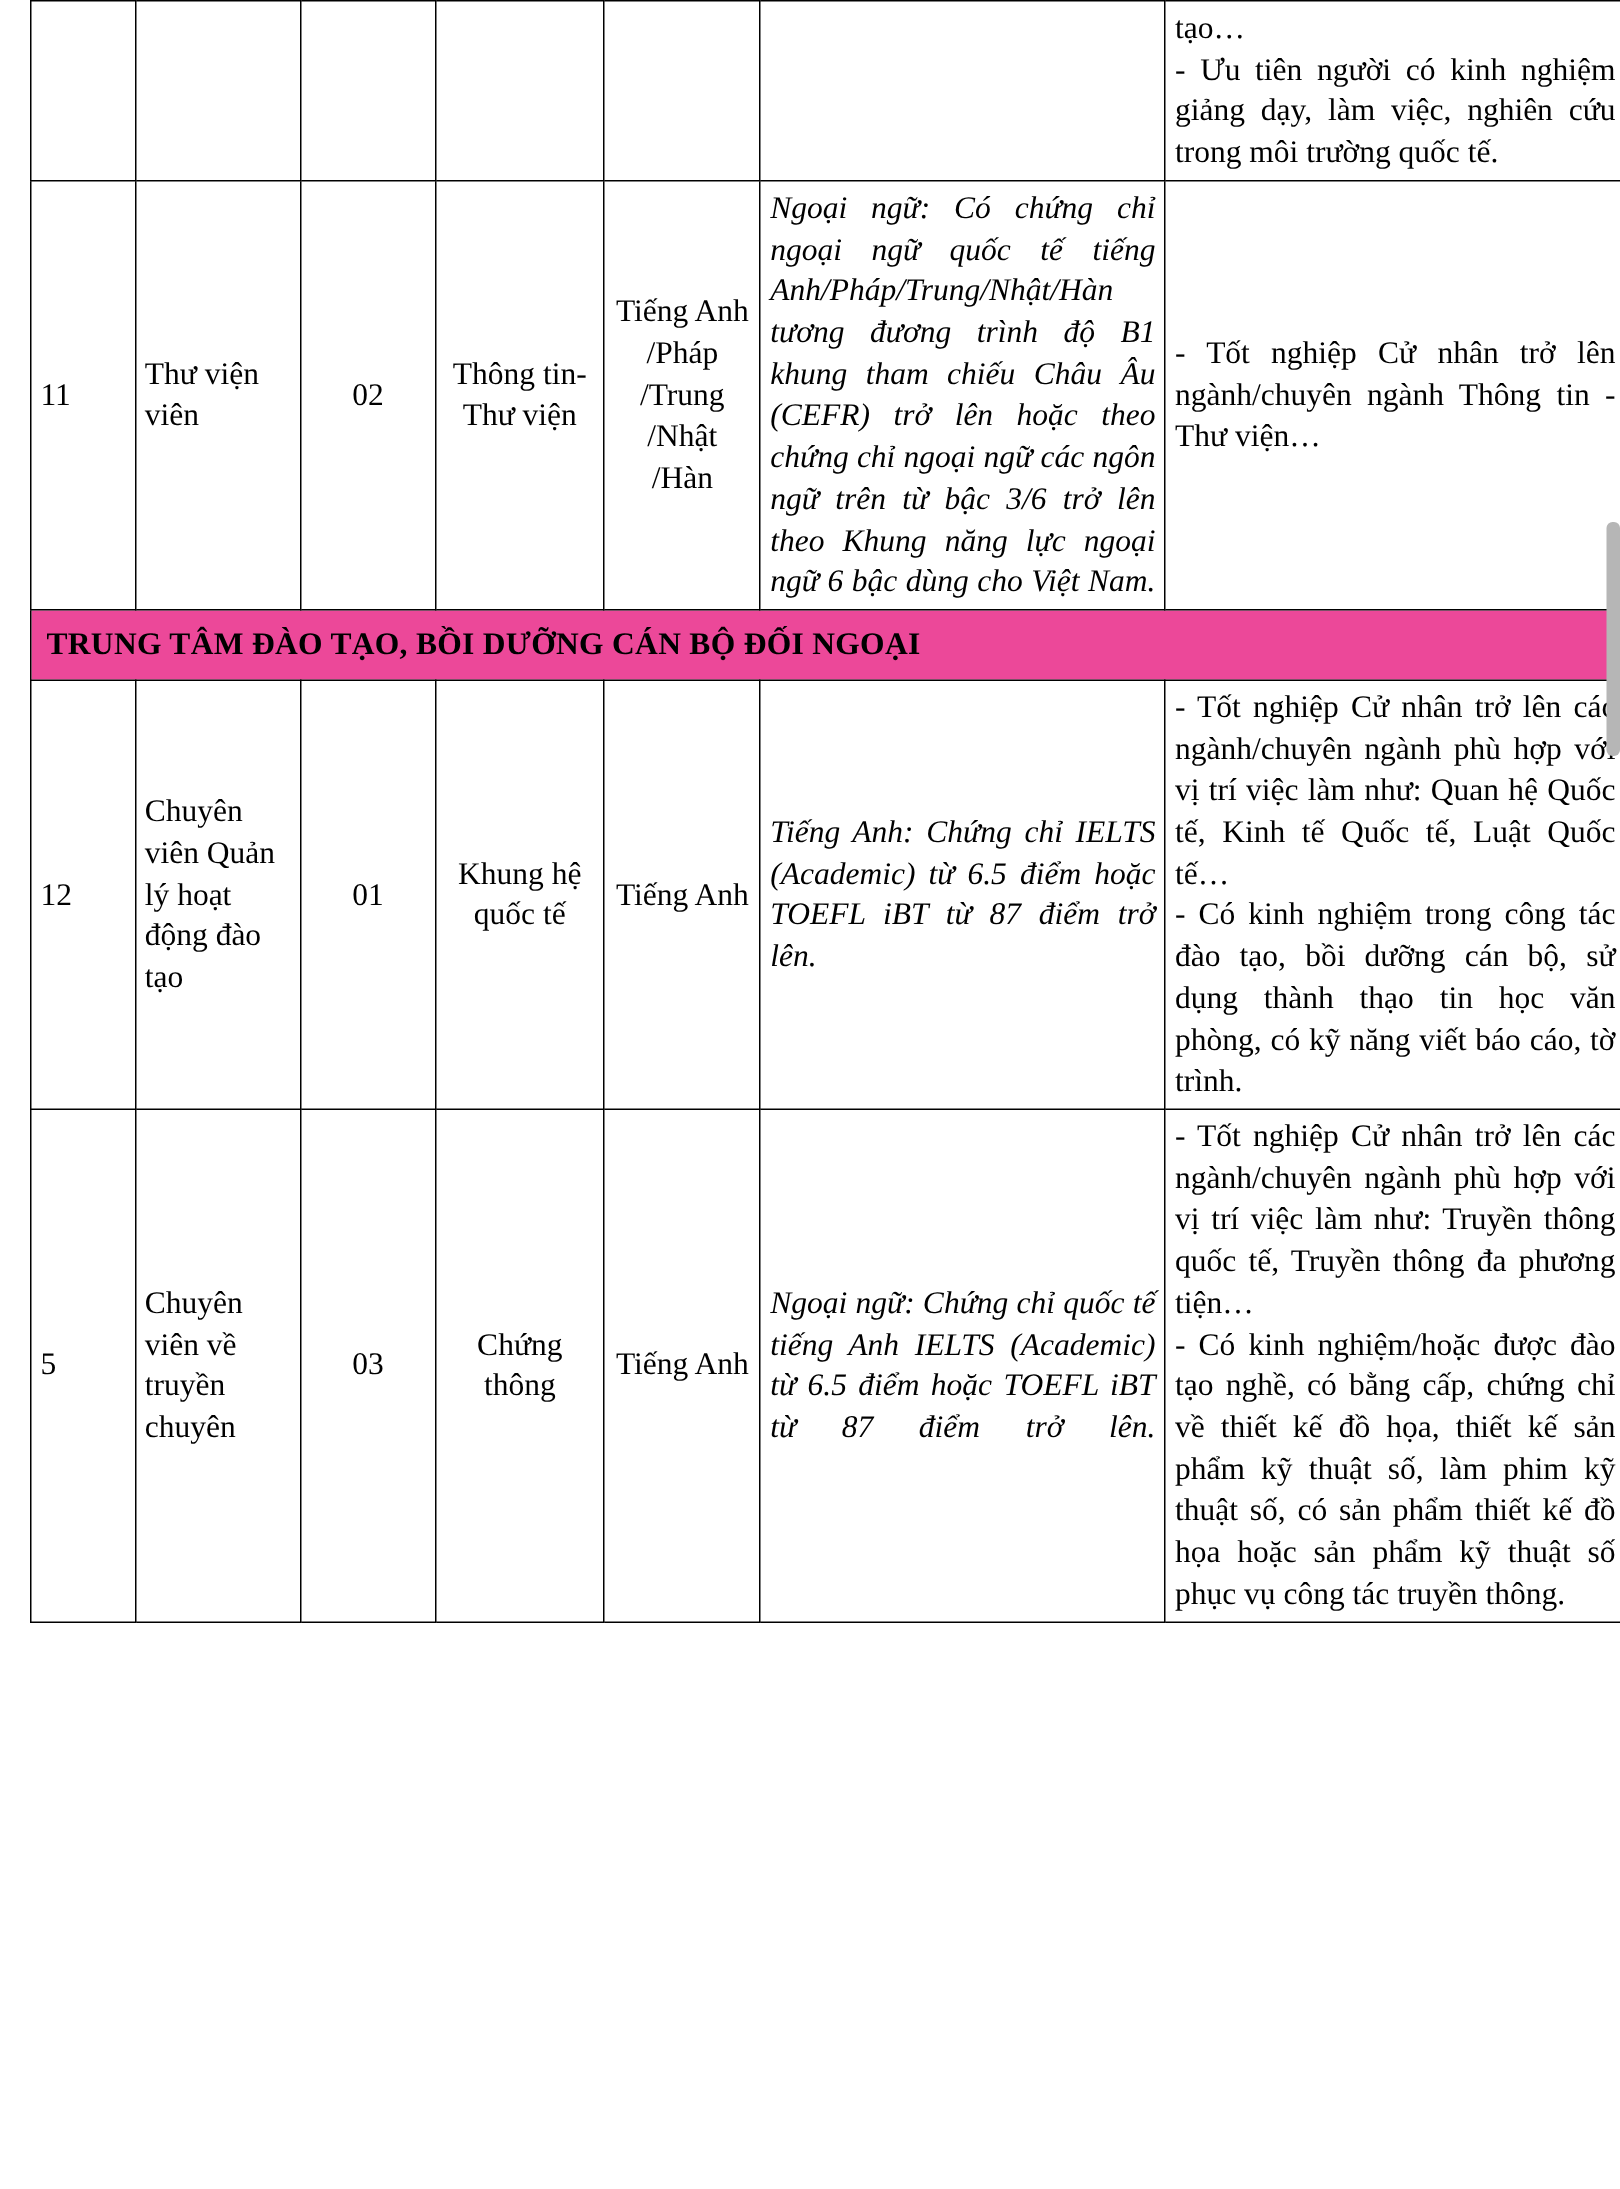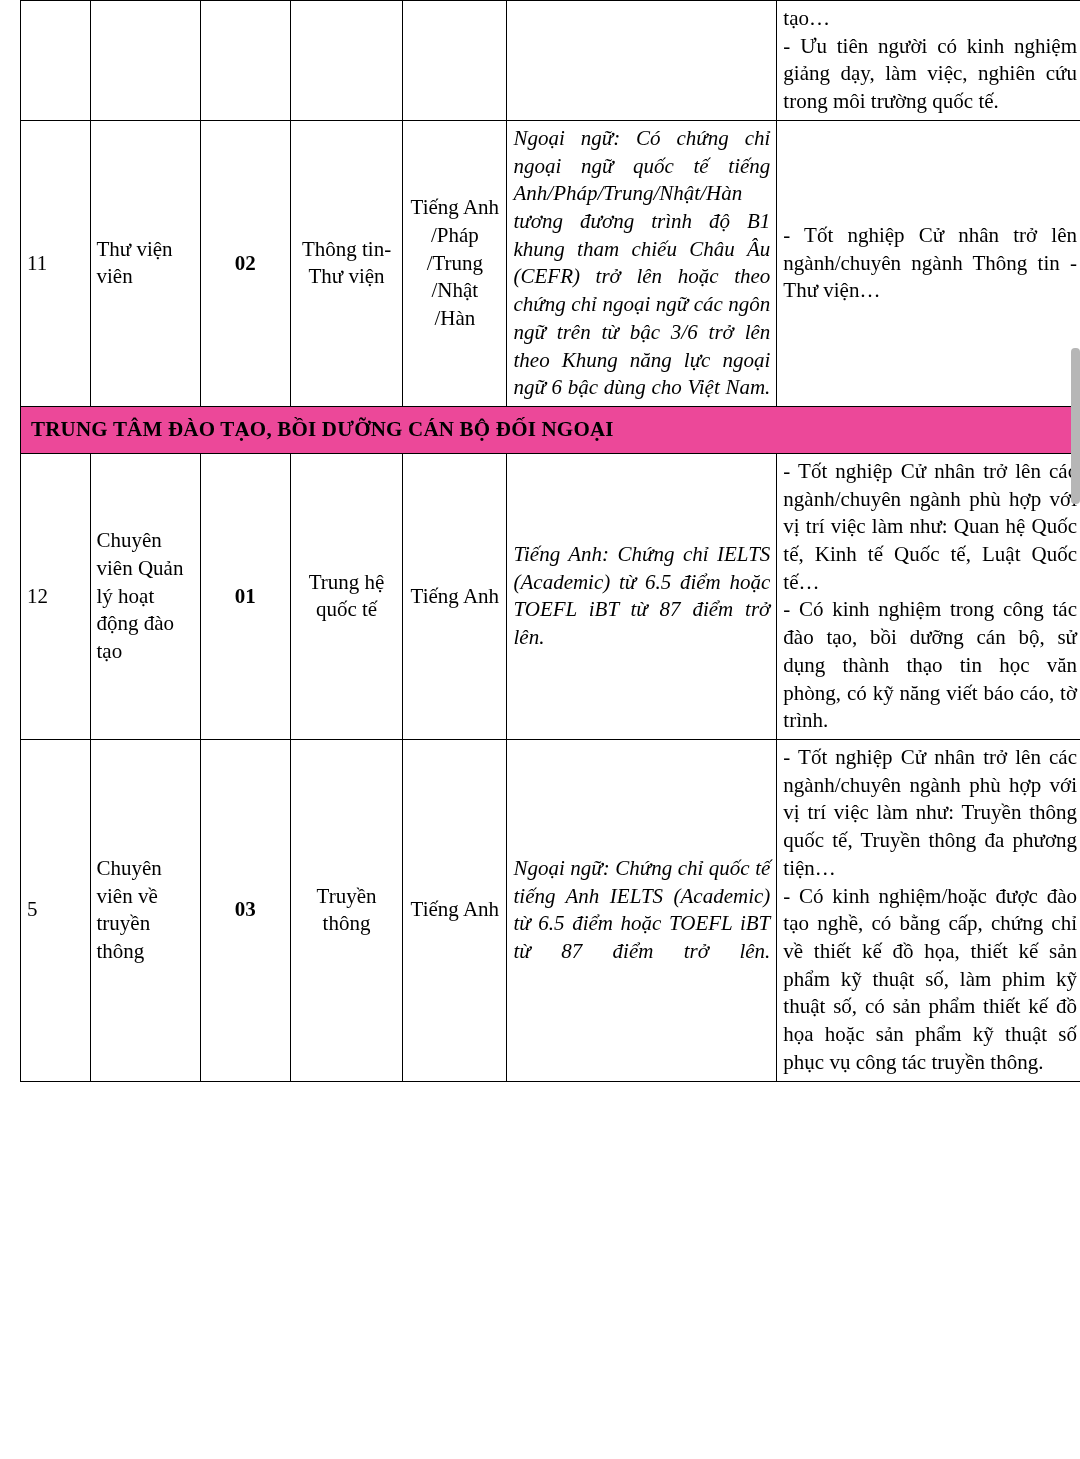--- a/index.html
+++ b/index.html
@@ -45,21 +45,21 @@
   td.stt {
     text-align: left;
     vertical-align: middle;
   }
   td.pos {
     text-align: left;
     vertical-align: middle;
   }
   td.num {
     text-align: center;
-    font-weight: bold;
+    font-weight: normal;
     vertical-align: middle;
   }
   td.field {
     text-align: center;
     vertical-align: middle;
     border-radius: 15px;
   }
   td.lang {
     text-align: center;
     vertical-align: middle;
@@ -144,35 +144,35 @@
       </tr>
 
       <tr class="section-row">
         <td colspan="7">TRUNG TÂM ĐÀO TẠO, BỒI DƯỠNG CÁN BỘ ĐỐI NGOẠI</td>
       </tr>
 
       <tr>
         <td class="stt">12</td>
         <td class="pos">Chuyên viên Quản lý hoạt động đào tạo</td>
         <td class="num">01</td>
-        <td class="field">Trung hệ quốc tế</td>
+        <td class="field">Khung hệ quốc tế</td>
         <td class="lang">Tiếng Anh</td>
         <td class="req">Tiếng Anh: Chứng chỉ IELTS (Academic) từ 6.5 điểm hoặc TOEFL iBT từ 87 điểm trở lên.</td>
         <td class="other justify-block">
             <p>- Tốt nghiệp Cử nhân trở lên các ngành/chuyên ngành phù hợp với vị trí việc làm như: Quan hệ Quốc tế, Kinh tế Quốc tế, Luật Quốc tế…</p>
             <p>- Có kinh nghiệm trong công tác đào tạo, bồi dưỡng cán bộ, sử dụng thành thạo tin học văn phòng, có kỹ năng viết báo cáo, tờ trình.</p>
           </td>
       </tr>
 
 
       <tr>
         <td class="stt">5</td>
-        <td class="pos">Chuyên viên về truyền thông</td>
+        <td class="pos">Chuyên viên về truyền chuyên</td>
         <td class="num">03</td>
-        <td class="field">Truyền thông</td>
+        <td class="field">Chứng thông</td>
         <td class="lang">Tiếng Anh</td>
         <td class="req">Ngoại ngữ: Chứng chỉ quốc tế tiếng Anh IELTS (Academic) từ 6.5 điểm hoặc TOEFL iBT từ 87 điểm trở lên.</td>
         <td class="other justify-block">
             <p>- Tốt nghiệp Cử nhân trở lên các ngành/chuyên ngành phù hợp với vị trí việc làm như: Truyền thông quốc tế, Truyền thông đa phương tiện…</p>
             <p>- Có kinh nghiệm/hoặc được đào tạo nghề, có bằng cấp, chứng chỉ về thiết kế đồ họa, thiết kế sản phẩm kỹ thuật số, làm phim kỹ thuật số, có sản phẩm thiết kế đồ họa hoặc sản phẩm kỹ thuật số phục vụ công tác truyền thông.</p>
           </td>
       </tr>
 
     </tbody>
   </table>

